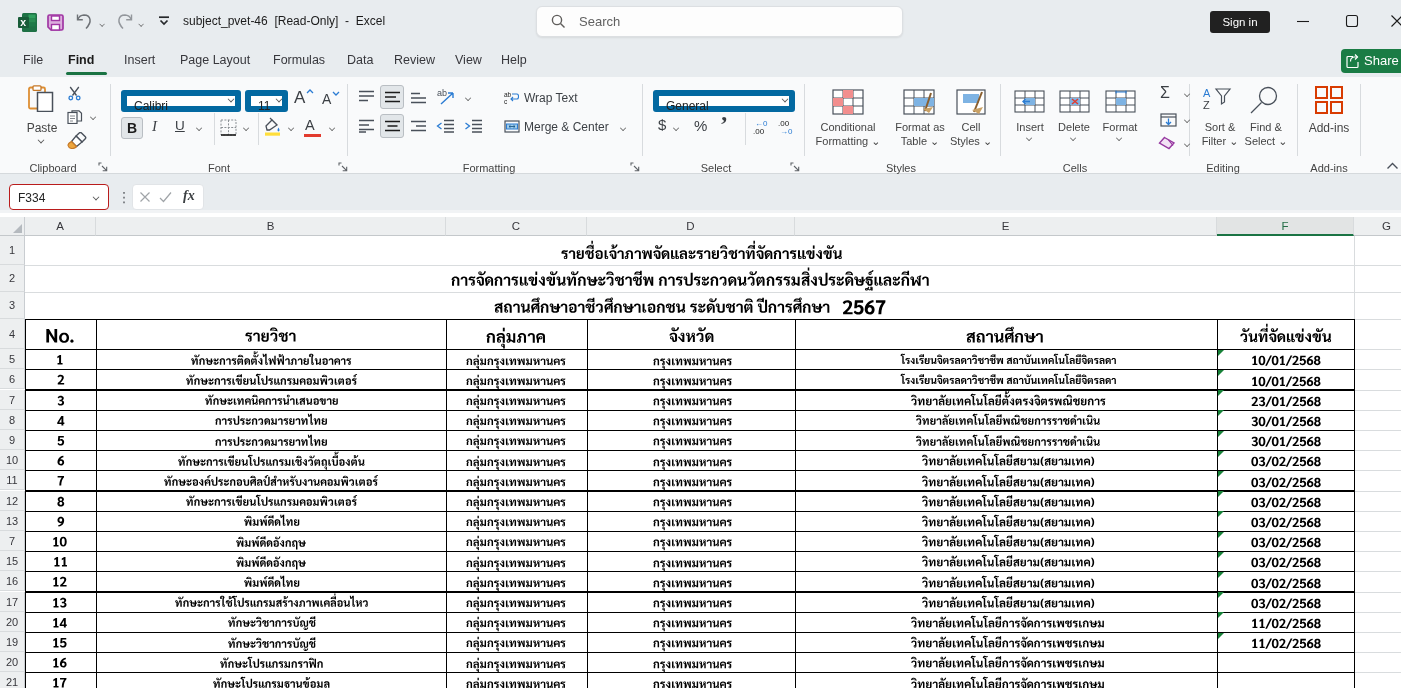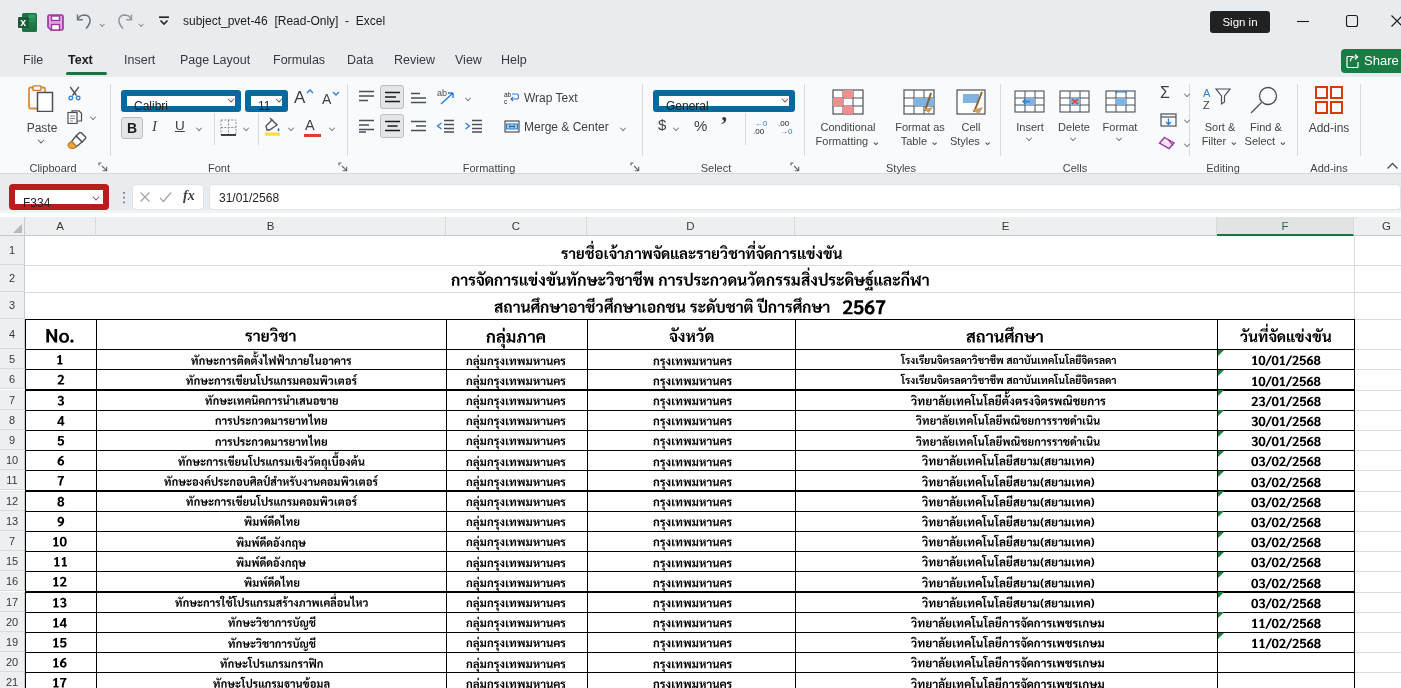--- a/index.html
+++ b/index.html
@@ -1018,35 +1018,42 @@
  <svg class="abs" style="left:117px;top:13px" width="16" height="17" viewBox="0 0 16 17">
       <path d="M14.5 1.5 L14.5 6.8 L9.2 6.8" fill="none" stroke="#93979c" stroke-width="1.4"></path>
       <path d="M14.2 6.5 Q12.5 2.2 8 2 Q2.7 2 2 6.5 Q1.3 10.5 6 15.5" fill="none" stroke="#93979c" stroke-width="1.5"></path>
     </svg>
  <div class="chev" style="left:138px;top:21px;transform:scale(.8)"></div>
  <svg class="abs" style="left:158px;top:16px" width="12" height="11" viewBox="0 0 12 11">
       <path d="M1 1.2 L11 1.2" stroke="#26282b" stroke-width="1.7"></path>
       <path d="M2.5 4.5 L6 8 L9.5 4.5" fill="none" stroke="#26282b" stroke-width="1.7"></path>
     </svg>
  <div class="abs" style="left:183px;top:14px;font-size:12px;color:#1b1b1b">subject_pvet-46&nbsp; [Read-Only] &nbsp;-&nbsp; Excel</div>
+ <div class="abs" style="left:536px;top:6px;width:367px;height:31px;background:#fdfdfd;border:1px solid #dcdfe2;border-radius:6px;box-shadow:0 1px 2px rgba(0,0,0,.08)">
+   <svg class="abs" style="left:14px;top:7px" width="15" height="15" viewBox="0 0 15 15">
+        <circle cx="6" cy="6" r="4.6" fill="none" stroke="#605e5c" stroke-width="1.4"></circle>
+        <path d="M9.5 9.5 L13.5 13.5" stroke="#605e5c" stroke-width="1.4"></path>
+      </svg>
+   <div class="abs" style="left:42px;top:7px;font-size:13px;color:#616161">Search</div>
+ </div>
  <div class="abs" style="left:1210px;top:11px;width:60px;height:22px;background:#212121;border-radius:3px;color:#fff;font-size:11.5px;text-align:center;line-height:22px">Sign in</div>
  <svg class="abs" style="left:1296px;top:14px" width="14" height="14" viewBox="0 0 14 14">
       <path d="M1 7.5 L13 7.5" stroke="#1b1b1b" stroke-width="1.1"></path>
     </svg>
  <svg class="abs" style="left:1345px;top:14px" width="14" height="14" viewBox="0 0 14 14">
       <rect x="1.5" y="1.5" width="11" height="11" rx="2" fill="none" stroke="#1b1b1b" stroke-width="1.1"></rect>
     </svg>
  <svg class="abs" style="left:1390px;top:14px" width="14" height="14" viewBox="0 0 14 14">
       <path d="M1.5 1.5 L12.5 12.5 M12.5 1.5 L1.5 12.5" stroke="#1b1b1b" stroke-width="1.1"></path>
     </svg>
 </div>
 
 <div id="tabs">
  <div class="tab" style="left:23px">File</div>
- <div class="tab" style="left:68px;font-weight:bold;color:#1b1b1b">Text</div>
+ <div class="tab" style="left:68px;font-weight:bold;color:#1b1b1b">Find</div>
  <div class="abs" style="left:66px;top:28px;width:41px;height:3px;background:#1a7343;border-radius:2px"></div>
  <div class="tab" style="left:124px">Insert</div>
  <div class="tab" style="left:180px">Page Layout</div>
  <div class="tab" style="left:273px">Formulas</div>
  <div class="tab" style="left:347px">Data</div>
  <div class="tab" style="left:394px">Review</div>
  <div class="tab" style="left:455px">View</div>
  <div class="tab" style="left:501px">Help</div>
  <div class="abs" style="left:1341px;top:5px;width:61px;height:24px;background:#1a7c45;border-radius:4px 0 0 4px;color:#fff;font-size:13px;line-height:24px">
    <svg class="abs" style="left:5px;top:5px" width="15" height="15" viewBox="0 0 15 15">
@@ -1287,32 +1294,31 @@
     </svg>
     <div class="lbl" style="left:1299px;top:44px;width:60px;font-size:12px">Add-ins</div>
     <div class="lbl" style="left:1289px;top:85px;width:80px">Add-ins</div>
     <div class="sep" style="left:1360px"></div>
     <svg class="abs" style="left:1386px;top:84px" width="13" height="9" viewBox="0 0 13 9">
       <path d="M1.5 7.5 L6.5 2.5 L11.5 7.5" fill="none" stroke="#49505a" stroke-width="1.4"></path>
     </svg>
 </div>
 
 <div id="fbar">
- <div class="abs" style="left:9px;top:10px;width:100px;height:26px;background:#fff;border:6px solid #b91c1c;border-radius:4px;font-size:12px;color:#222"><span style="margin-left:8px;line-height:26px">F334</span></div>
+ <div class="abs" style="left:9px;top:10px;width:100px;height:26px;background:#fff;border:1px solid #b91c1c;border-radius:4px;font-size:12px;color:#222"><span style="margin-left:8px;line-height:26px">F334</span></div>
  <div class="chev" style="left:93px;top:20px"></div>
  <div class="abs" style="left:117px;top:14px;color:#5f6368;font-size:14px;line-height:18px">⋮</div>
  <div class="abs" style="left:132px;top:10px;width:72px;height:26px;background:#fff;border:1px solid #e1e4e7;border-radius:4px"></div>
  <svg class="abs" style="left:139px;top:17px" width="12" height="12" viewBox="0 0 12 12">
       <path d="M1.5 1.5 L10.5 10.5 M10.5 1.5 L1.5 10.5" stroke="#a0a4a8" stroke-width="1.2"></path>
     </svg>
  <svg class="abs" style="left:159px;top:17px" width="13" height="12" viewBox="0 0 13 12">
       <path d="M1 7 L4.5 10.5 L12 1.5" fill="none" stroke="#a0a4a8" stroke-width="1.2"></path>
     </svg>
  <div class="abs" style="left:183px;top:14px;font-family:'Liberation Serif',serif;font-style:italic;font-weight:bold;font-size:14px;color:#3c4043">fx</div>
- <div class="abs" style="left:209px;top:10px;width:1192px;height:26px;background:#fff;border:1px solid #e1e4e7;border-radius:4px;font-size:12px;color:#222"><span style="margin-left:9px;line-height:26px">31/01/2568</span></div>
 <div class="abs" style="left:0;top:36px;width:1401px;height:7px;background:#f1f3f5"></div>
   </div>
 
 <div id="sheet"></div>
 <div class="abs" style="left:0;top:217px;width:25px;height:19px;background:#edeff0;border-right:1px solid #c9cdd1;border-bottom:1px solid #c4c8cb">
     <div style="position:absolute;right:2px;bottom:2px;width:0;height:0;border-left:9px solid transparent;border-bottom:9px solid #b5babf"></div>
   </div>
 <div class="abs" style="left:25px;top:217px;width:1376px;height:19px"></div>
 <div class="chd" style="top:217px;left:25px;width:71px">A</div>
 <div class="chd" style="top:217px;left:96px;width:350px">B</div>

